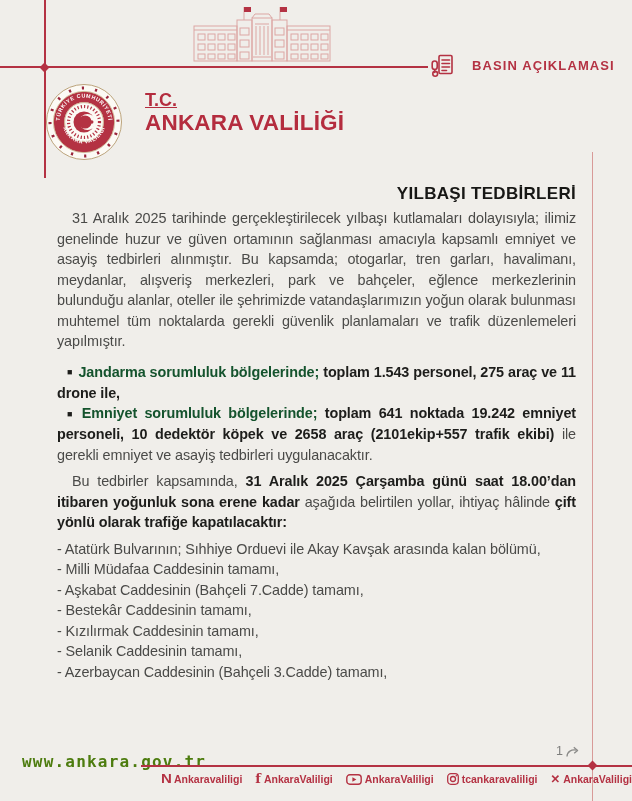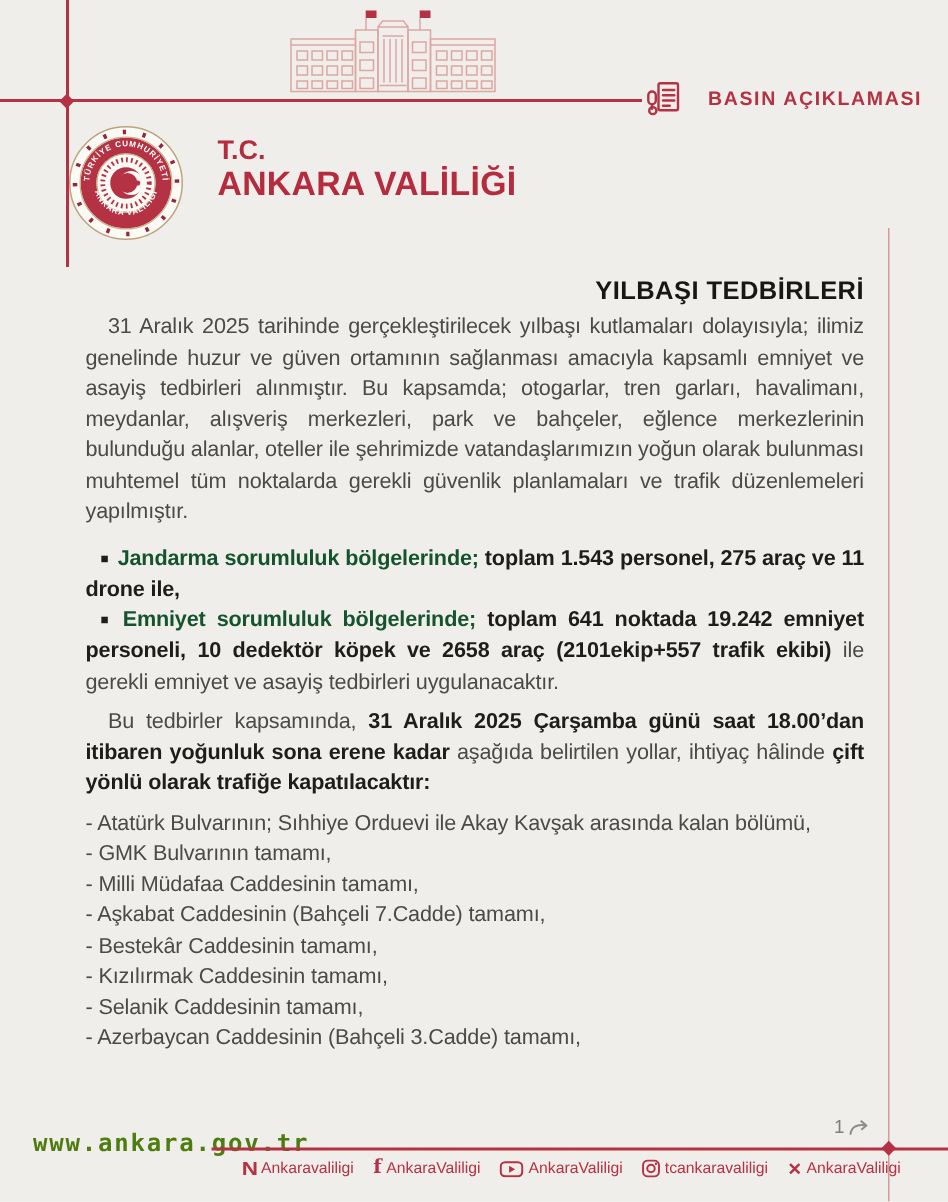--- a/index.html
+++ b/index.html
@@ -16,21 +16,21 @@
   .d1{left:41px;top:63.5px;}
   .d2{left:588.5px;top:762px;}
 
   
   .building{position:absolute;left:193px;top:4px;}
   .press{position:absolute;left:431px;top:53px;display:flex;align-items:center;gap:18px;}
   .press-label{font-size:13px;font-weight:bold;letter-spacing:1.1px;color:#b43243;}
   .org{position:absolute;left:45px;top:83px;display:flex;align-items:flex-start;}
   .seal{width:78px;height:78px;}
   .org-text{margin-left:22px;margin-top:8px;color:#b42c3e;line-height:1;}
-  .org-l1{font-size:18px;font-weight:bold;margin:0 0 3px 0;}
+  .org-l1{font-size:18px;font-weight:bold;margin:0 0 3px 0;text-decoration:underline;}
   .org-l2{font-size:22.5px;font-weight:bold;letter-spacing:.2px;margin:0;}
 
   
   .doc{position:absolute;left:57px;top:183px;width:519px;color:#4a4a48;
        font-size:14.4px;line-height:20.5px;letter-spacing:-0.1px;}
   .doc-title{font-size:17px;font-weight:bold;color:#18181 6;color:#171715;text-align:right;
        letter-spacing:.3px;margin:0 0 4px 0;line-height:21px;}
   .doc p{margin:0;text-align:justify;}
   .p-intro{text-indent:15px;margin-bottom:10px !important;}
   .p-label{margin-bottom:6px !important;}
@@ -44,21 +44,21 @@
 
   
   .page-marker{position:absolute;left:556px;top:744px;display:flex;align-items:center;gap:2px;
        color:#7e7e7c;font-size:12.5px;}
 
   
   .website{position:absolute;left:22px;top:752px;font-family:"DejaVu Sans Mono",monospace;
        font-size:16px;font-weight:bold;letter-spacing:1.2px;color:#4d7c0f;}
   .socials{position:absolute;left:162px;top:772px;display:flex;align-items:center;gap:13px;}
   .social{display:flex;align-items:center;gap:3px;color:#b43243;}
-  .social .handle{font-size:10.5px;font-weight:normal;}
+  .social .handle{font-size:10.5px;font-weight:bold;}
   .glyph-n{font-weight:800;font-size:12.5px;transform:scaleX(1.2);display:inline-block;}
   .glyph-f{font-family:"DejaVu Serif",serif;font-weight:bold;font-size:13px;line-height:10px;}
   .glyph-x{font-weight:800;font-size:11.5px;}
 </style>
 </head>
 <body>
 
 <div class="page">
 
   <svg class="building" width="138" height="60" viewBox="0 0 138 60">
@@ -180,21 +180,20 @@
 
 
     <p class="bullet-p"><span class="bullet-mark">■</span><span class="seg-glabel">Jandarma sorumluluk bölgelerinde; </span><span class="seg-bold">toplam 1.543 personel, 275 araç ve 11 drone ile,</span><span class="seg-gray"></span></p>
 
     <p class="bullet-p"><span class="bullet-mark">■</span><span class="seg-glabel">Emniyet sorumluluk bölgelerinde; </span><span class="seg-bold">toplam 641 noktada 19.242 emniyet personeli, 10 dedektör köpek ve 2658 araç (2101ekip+557 trafik ekibi) </span><span class="seg-gray">ile gerekli emniyet ve asayiş tedbirleri uygulanacaktır.</span></p>
 
     <p class="p-measures"><span class="seg-gray">Bu tedbirler kapsamında, </span><span class="seg-bold">31 Aralık 2025 Çarşamba günü saat 18.00’dan itibaren yoğunluk sona erene kadar </span><span class="seg-gray">aşağıda belirtilen yollar, ihtiyaç hâlinde </span><span class="seg-bold">çift yönlü olarak trafiğe kapatılacaktır:</span></p>
 
     <div class="streets">
       <div>- Atatürk Bulvarının; Sıhhiye Orduevi ile Akay Kavşak arasında kalan bölümü,</div>
-      <div>- GMK Bulvarının tamamı,</div>
       <div>- Milli Müdafaa Caddesinin tamamı,</div>
       <div>- Aşkabat Caddesinin (Bahçeli 7.Cadde) tamamı,</div>
       <div>- Bestekâr Caddesinin tamamı,</div>
       <div>- Kızılırmak Caddesinin tamamı,</div>
       <div>- Selanik Caddesinin tamamı,</div>
       <div>- Azerbaycan Caddesinin (Bahçeli 3.Cadde) tamamı,</div>
     </div>
   </div>
 
   <div class="page-marker">

